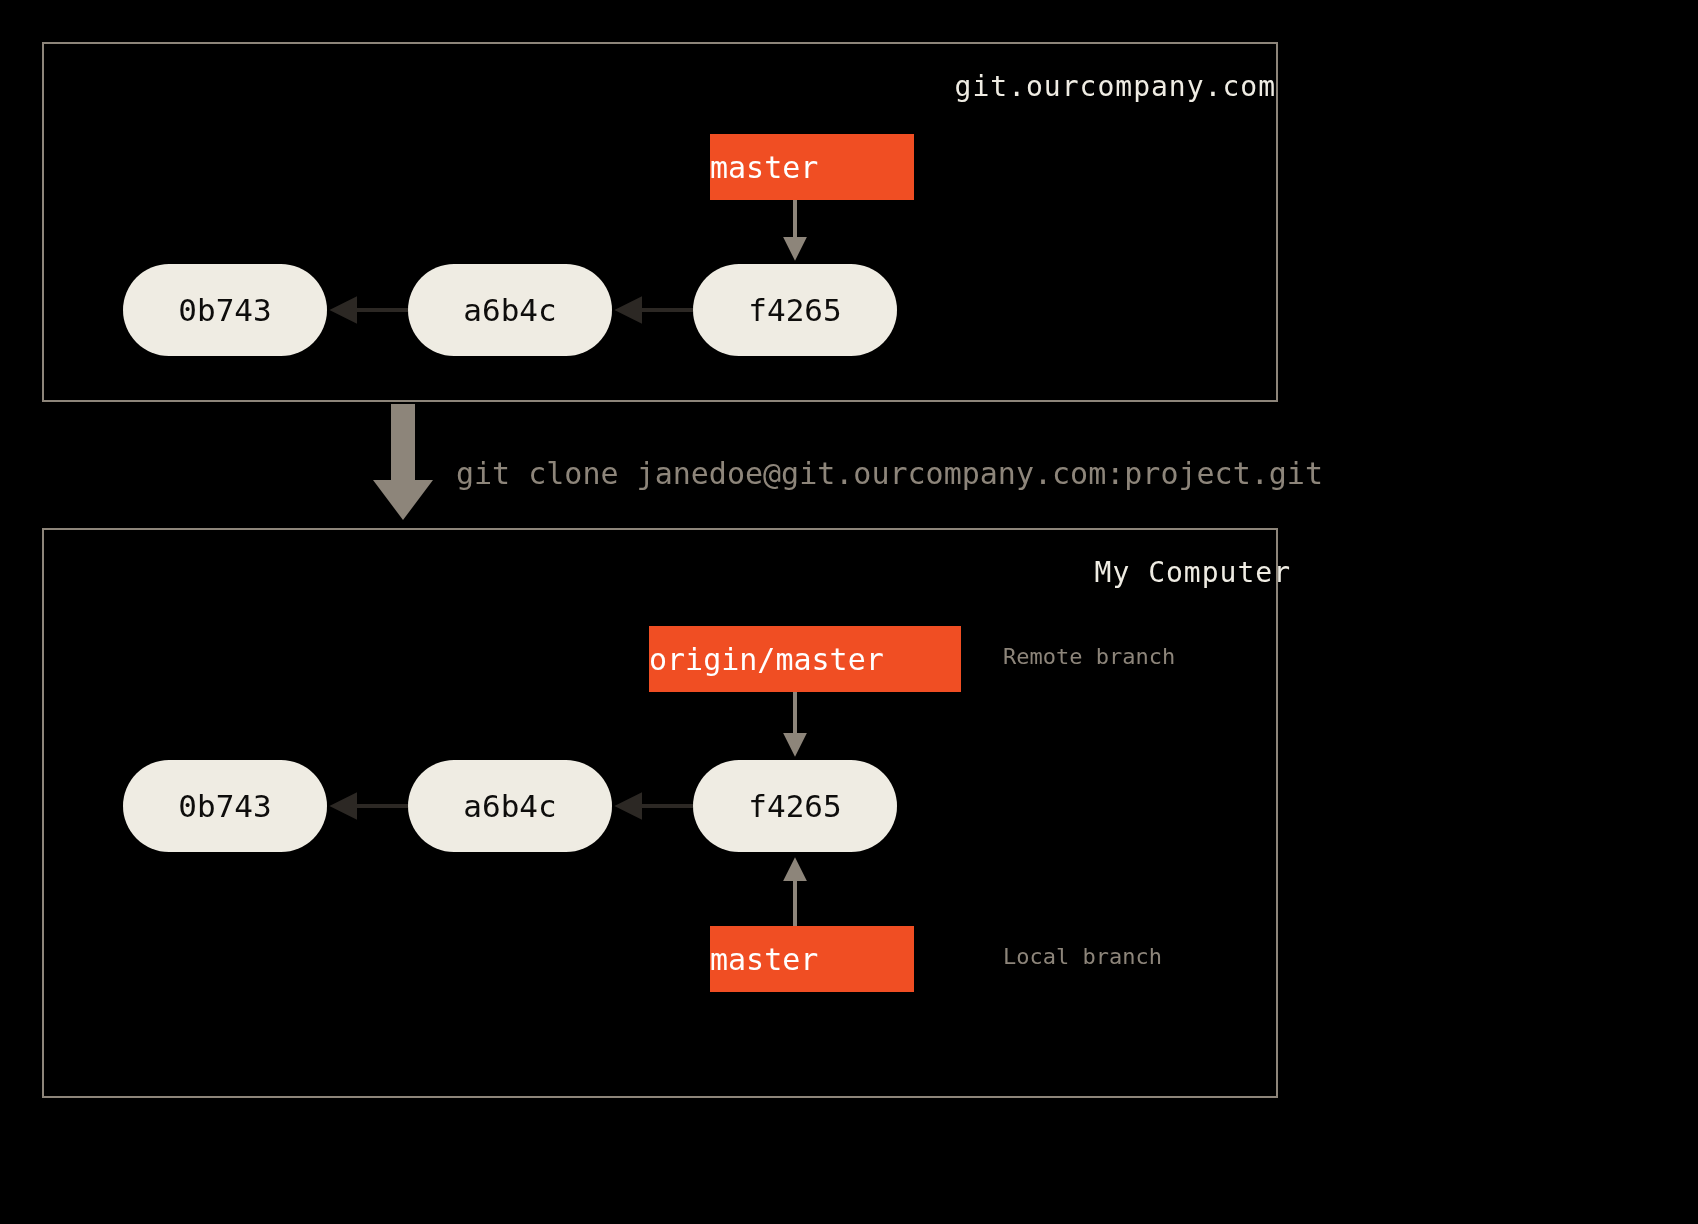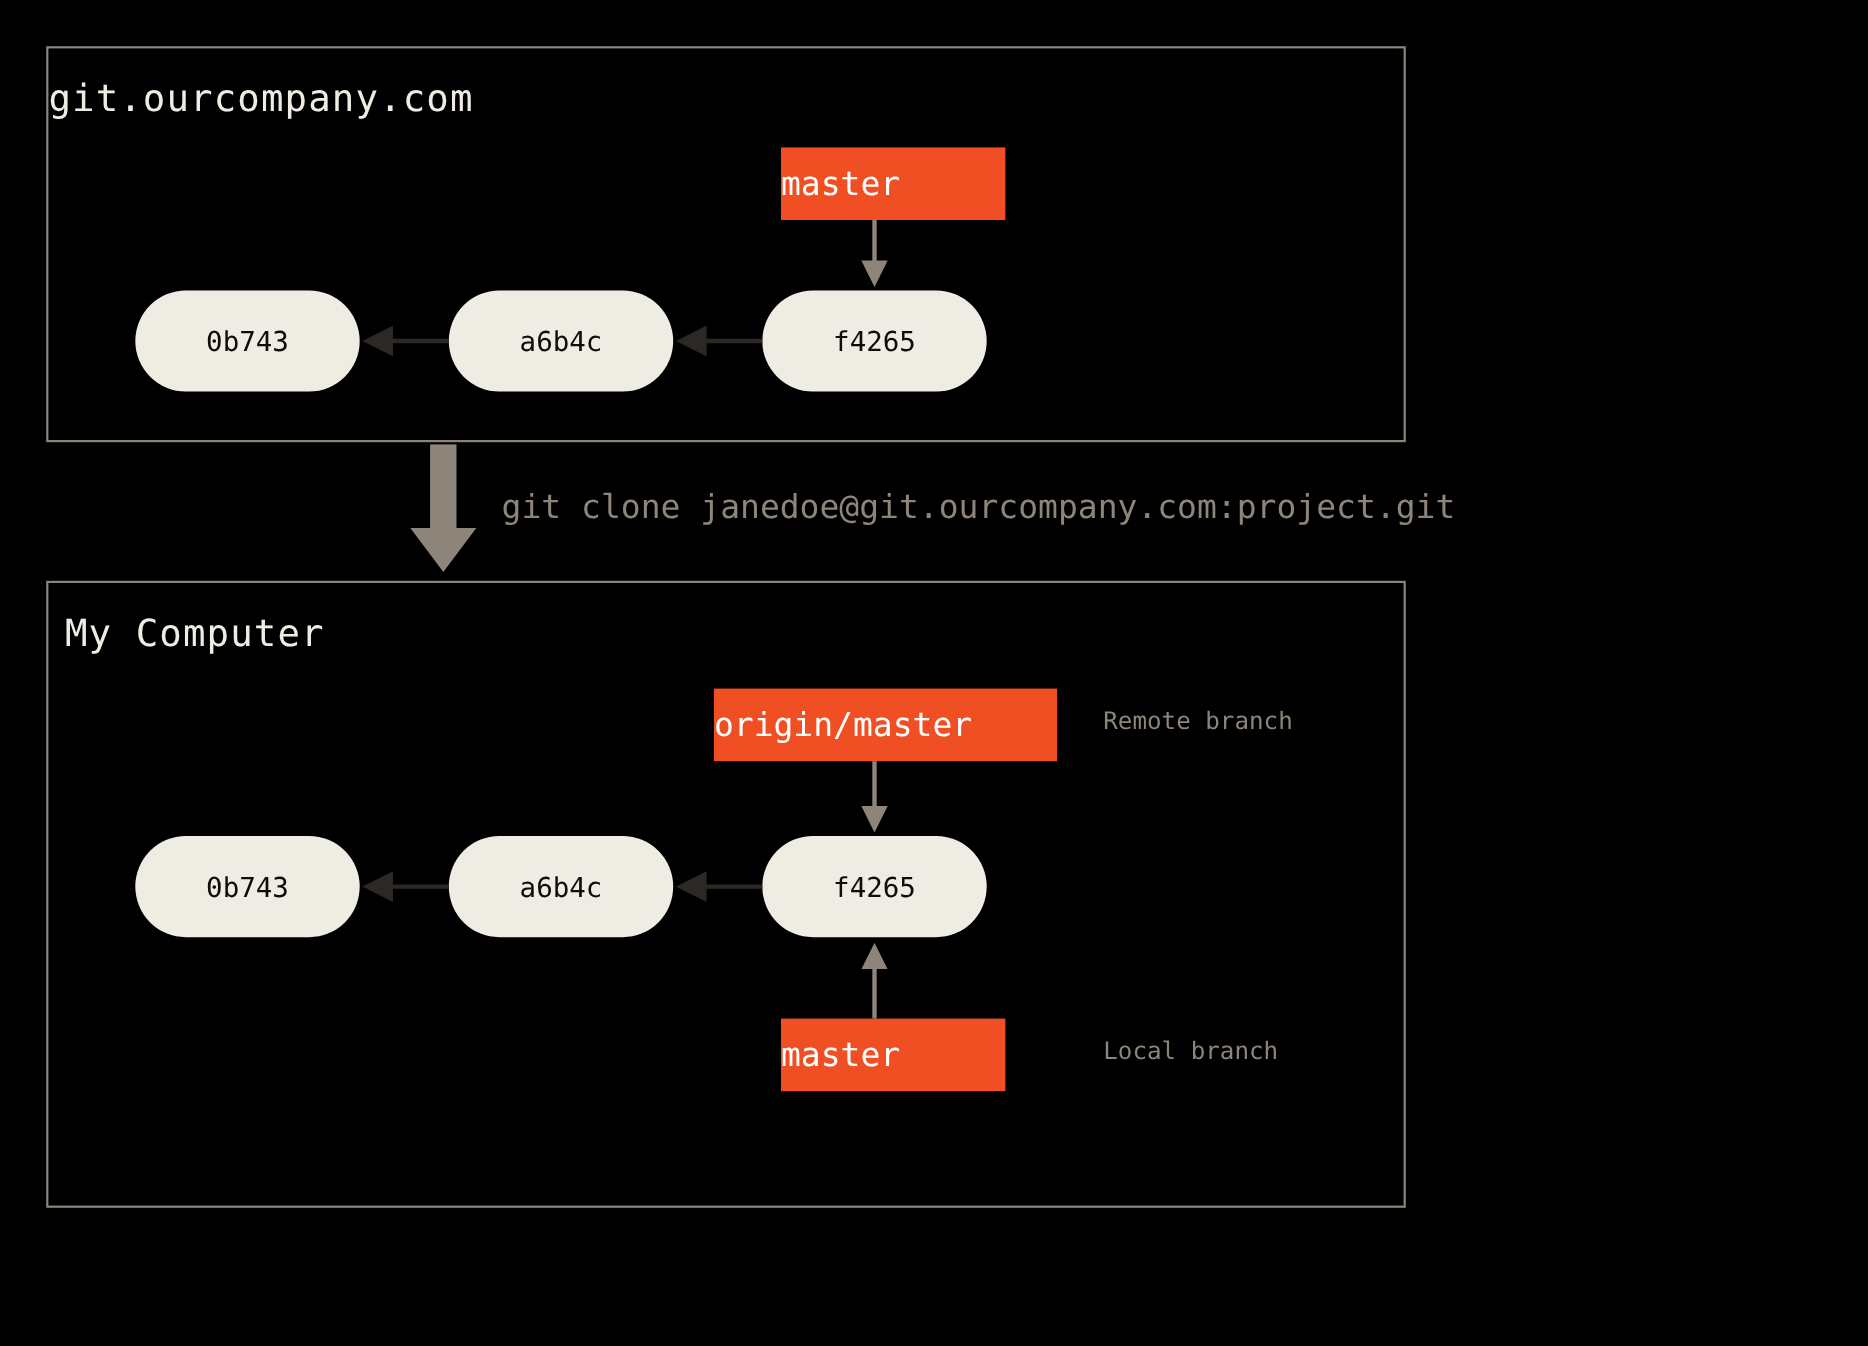--- a/index.html
+++ b/index.html
@@ -16,30 +16,30 @@
     height: 1224px;
   }
   .panel {
     position: absolute;
     border: 2px solid #8d857a;
     box-sizing: border-box;
   }
   .panel-title {
     position: absolute;
     width: 100%;
-    text-align: left;
+    text-align: right;
     color: #efece3;
-    font-size: 34px;
+    font-size: 28px;
     letter-spacing: 1px;
   }
   .commit {
     position: absolute;
     background: #efece3;
     color: #0e0d0c;
-    font-size: 25px;
+    font-size: 31px;
     display: flex;
     align-items: center;
     justify-content: center;
     border-radius: 50px;
     box-sizing: border-box;
   }
   .branch {
     position: absolute;
     background: #f04e23;
     color: #ffffff;
@@ -110,21 +110,21 @@
   <div class="branch" style="left:632px; top:626px; width:312px; height:66px;">
     <span>origin/master</span>
   </div>
   <div class="label" style="left:1003px; top:644px;">Remote branch</div>
 
   <div class="branch" style="left:693px; top:926px; width:204px; height:66px;">
     <span>master</span>
   </div>
   <div class="label" style="left:1003px; top:944px;">Local branch</div>
 
-  <div class="clone-label" style="left:456px; top:444px;">git clone janedoe@git.ourcompany.com:project.git</div>
+  <div class="clone-label" style="left:456px; top:456px;">git clone janedoe@git.ourcompany.com:project.git</div>
 
   <svg class="overlay" viewBox="0 0 1698 1224">
     <defs>
       <marker id="arrow-dark" viewBox="0 0 10 10" refX="8" refY="5" markerWidth="7" markerHeight="7" orient="auto-start-reverse">
         <path d="M 0 0 L 10 5 L 0 10 z" fill="#2c2824"></path>
       </marker>
       <marker id="arrow-gray" viewBox="0 0 10 10" refX="8" refY="5" markerWidth="6" markerHeight="6" orient="auto-start-reverse">
         <path d="M 0 0 L 10 5 L 0 10 z" fill="#8d857a"></path>
       </marker>
     </defs>

